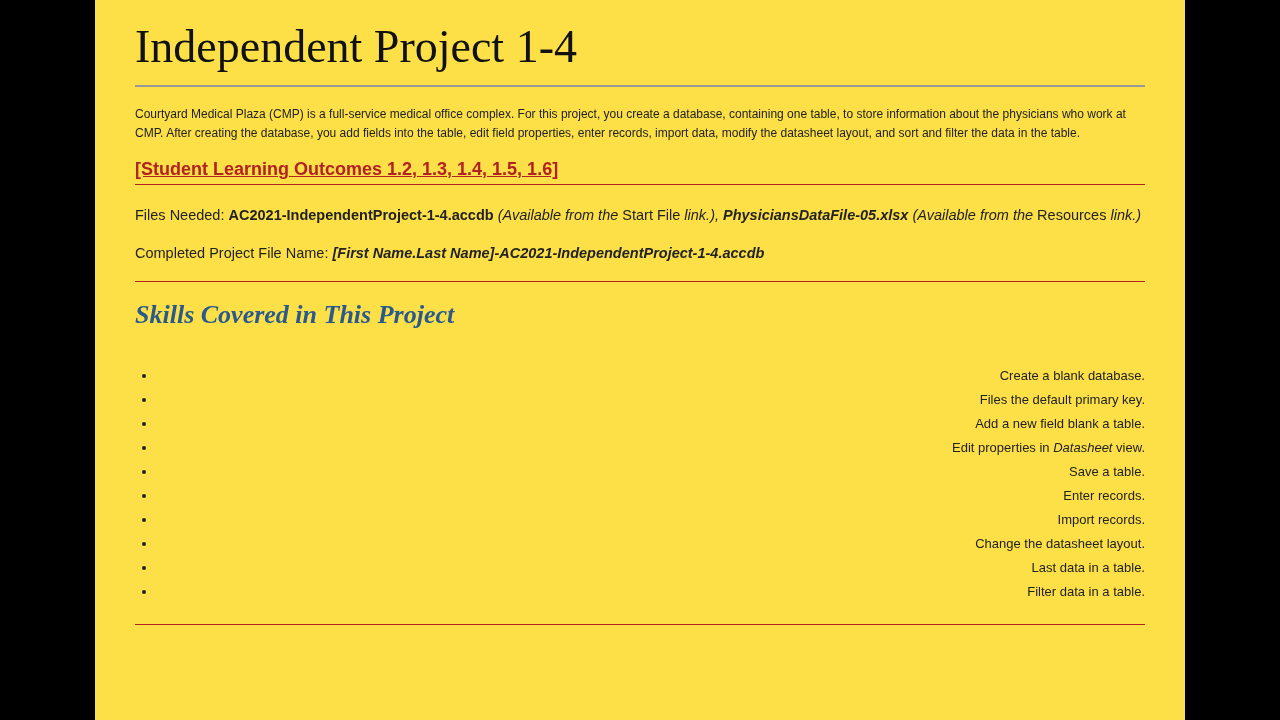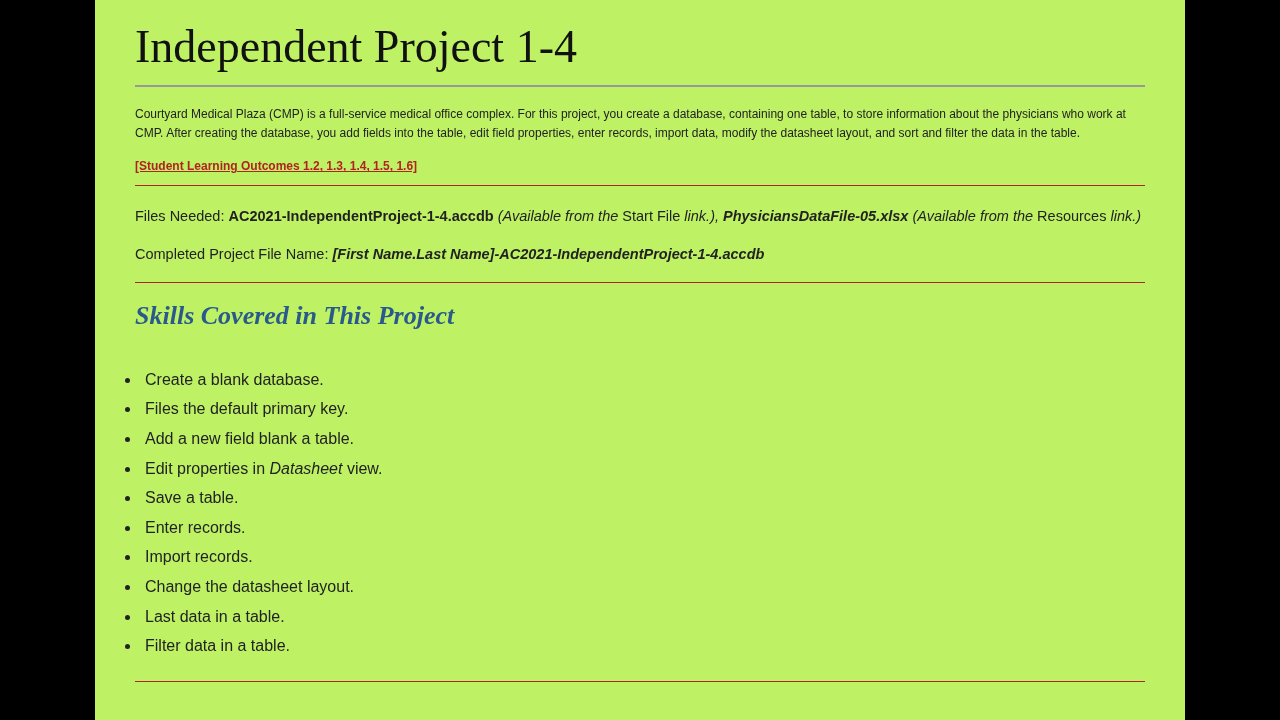--- a/index.html
+++ b/index.html
@@ -11,21 +11,21 @@
     body {
       background-color: #000;
       display: flex;
       justify-content: center;
       align-items: center;
       min-height: 100vh;
       font-family: Arial, sans-serif;
     }
 
     .page-container {
-      background: #bef264;
+      background: #fde047;
       width: 1090px;
       min-height: 720px;
       padding: 20px 40px 30px 40px;
       position: relative;
     }
 
     .page-title {
       font-size: 46px;
       font-weight: normal;
       color: #111;
@@ -41,23 +41,23 @@
 
     .intro-text {
       font-size: 12px;
       color: #222;
       line-height: 1.6;
       margin-bottom: 16px;
     }
 
     .learning-outcomes {
       color: #b22222;
-      font-size: 12px;
-      font-weight: bold;
-      margin-bottom: 12px;
+      font-size: 18px;
+      font-weight: bold;
+      margin-bottom: 4px;
       text-decoration: underline;
       cursor: pointer;
     }
 
     .section-divider {
       border: none;
       border-top: 1.5px solid #b22222;
       margin-bottom: 18px;
     }
 
@@ -103,24 +103,25 @@
       font-size: 26px;
       color: #2a5a8c;
       font-style: italic;
       font-weight: bold;
       margin-bottom: 34px;
       font-family: Georgia, 'Times New Roman', serif;
     }
 
     .skills-list {
       list-style: disc;
-      margin-left: 6px;
-      font-size: 16px;
+      margin-left: 22px;
+      font-size: 13px;
       color: #222;
       line-height: 1.85;
+      text-align: right;
     }
 
     .skills-list li {
       padding-left: 4px;
     }
 
     .skills-list .italic {
       font-style: italic;
     }
 

